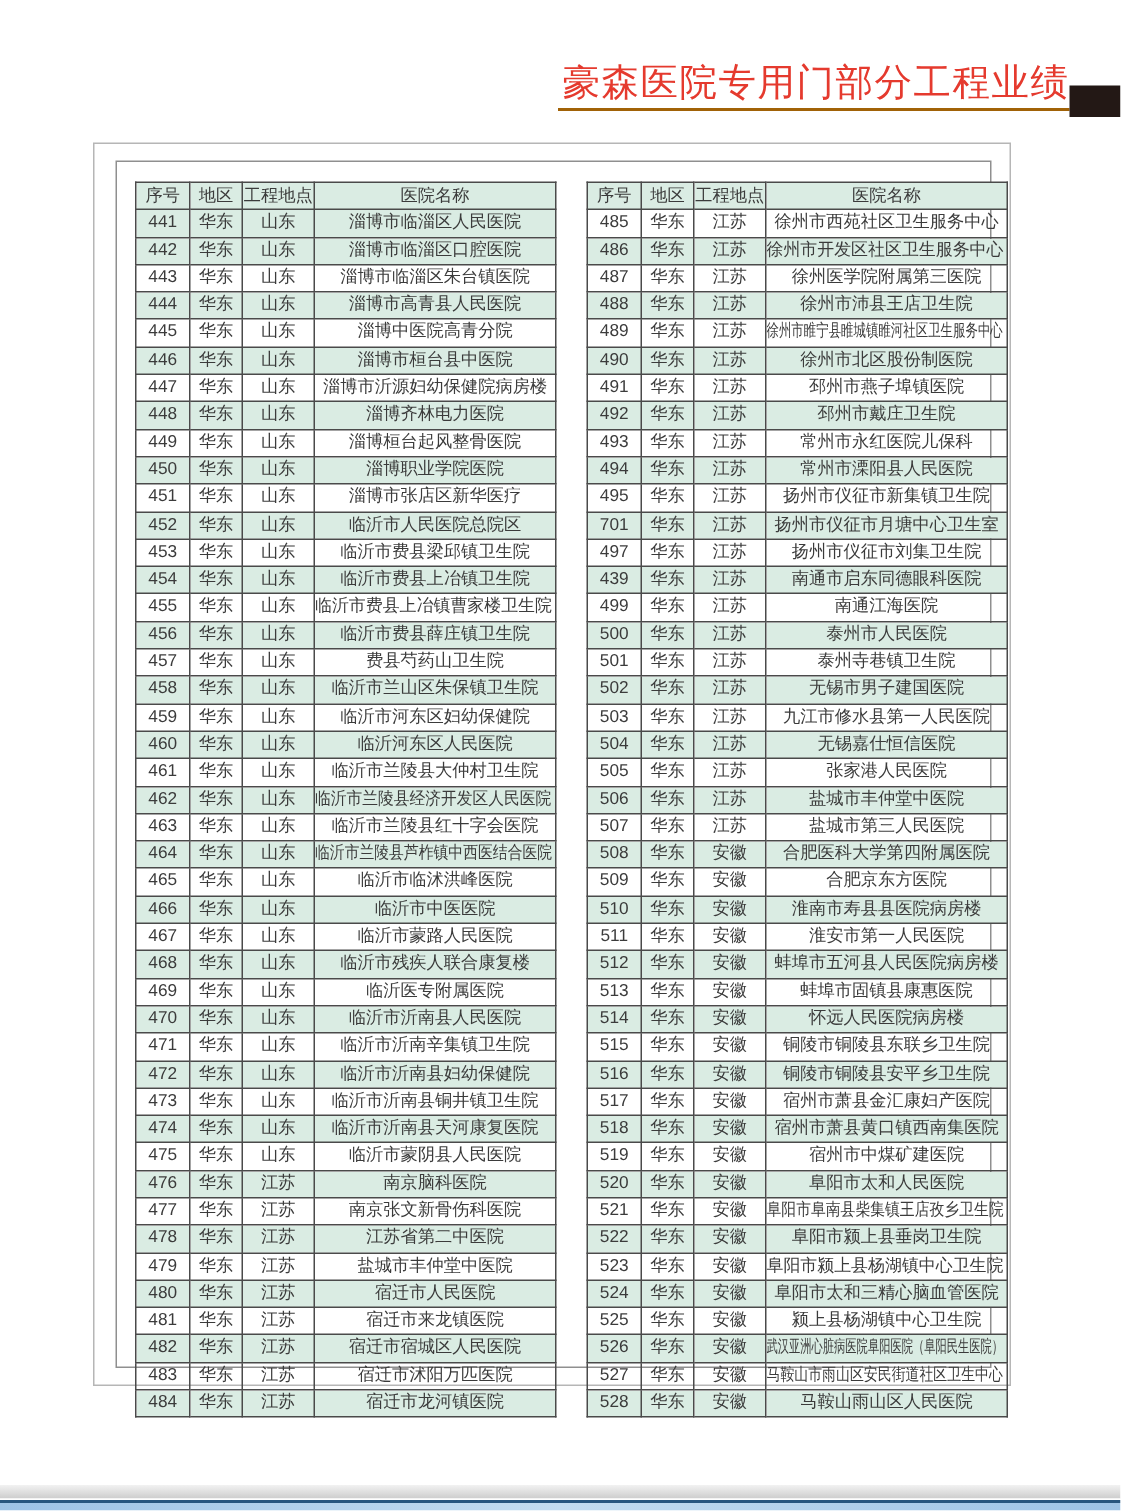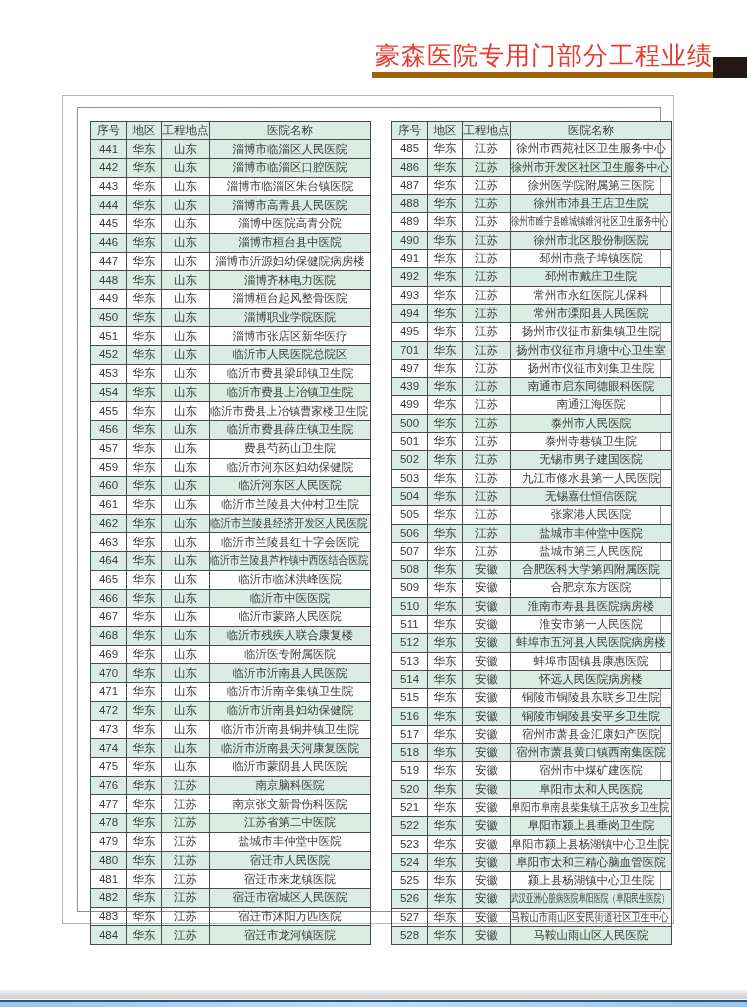--- a/index.html
+++ b/index.html
@@ -3,21 +3,21 @@
 <meta charset="utf-8">
 <style>
   html,body{margin:0;padding:0;}
   body{
     width:747px;height:1007px;position:relative;background:#ffffff;overflow:hidden;
     font-family:"Liberation Sans","DejaVu Sans",sans-serif;
   }
   
   .title-block{
     position:absolute;left:372px;top:42px;width:341px;height:30px;
-    border-bottom:6px solid #a16207;text-align:right;
+    border-bottom:2px solid #a16207;text-align:right;
   }
   .title-text{
     font-size:25px;letter-spacing:1px;color:#e53a2e;line-height:27px;
     white-space:nowrap;display:inline-block;
   }
   .title-corner{
     position:absolute;left:713px;top:57px;width:34px;height:21px;background:#231815;
   }
   
   .outer-frame{
@@ -314,20 +314,34 @@
           <td>
             <span class="fit">华东</span>
           </td>
           <td>
             <span class="fit">山东</span>
           </td>
           <td>
             <span class="fit">费县芍药山卫生院</span>
           </td>
         </tr>
+        <tr class="shade">
+          <td>
+            <span class="fit">458</span>
+          </td>
+          <td>
+            <span class="fit">华东</span>
+          </td>
+          <td>
+            <span class="fit">山东</span>
+          </td>
+          <td>
+            <span class="fit">临沂市兰山区朱保镇卫生院</span>
+          </td>
+        </tr>
         <tr>
           <td>
             <span class="fit">459</span>
           </td>
           <td>
             <span class="fit">华东</span>
           </td>
           <td>
             <span class="fit">山东</span>
           </td>

